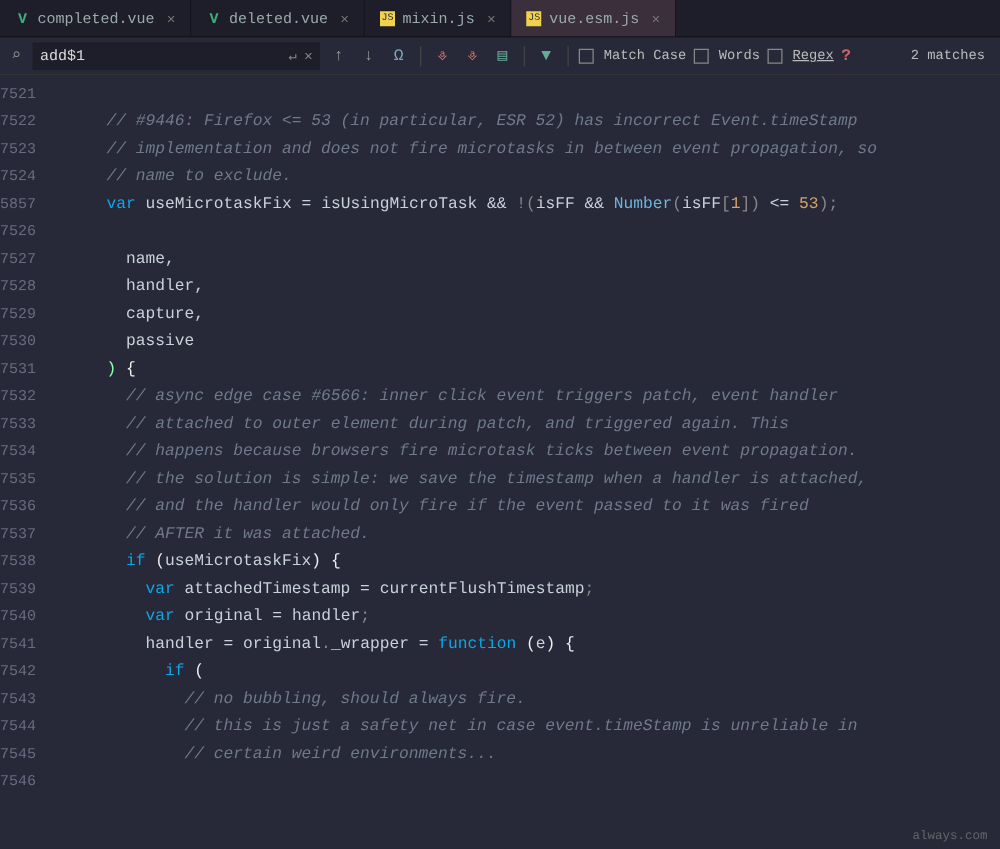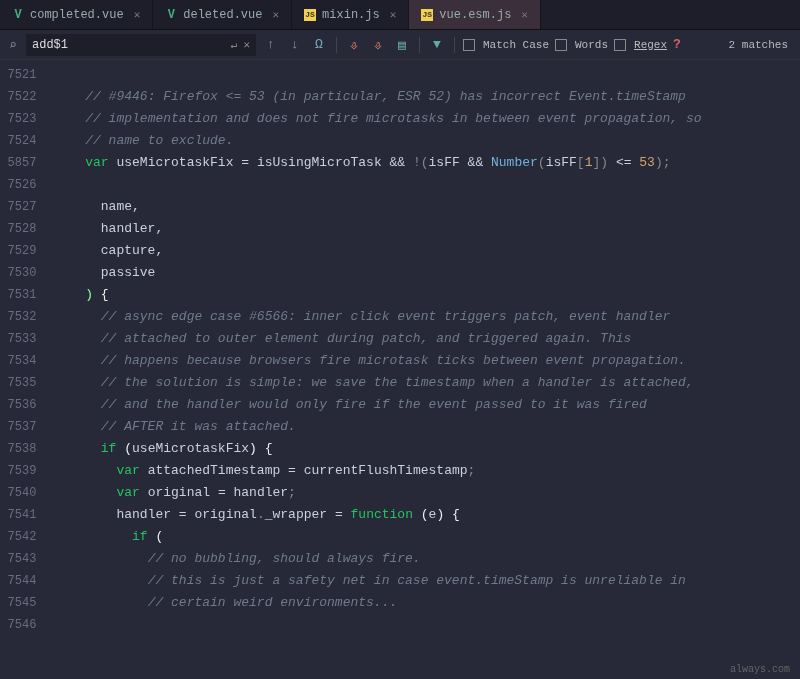--- a/index.html
+++ b/index.html
@@ -3,42 +3,42 @@
 <meta charset="utf-8">
 <style>
 *{margin:0;padding:0;box-sizing:border-box}
 body{width:800px;height:679px;background:#272838;font-family:Consolas,'Courier New',monospace;font-size:13px;color:#ccc;overflow:hidden;position:relative}
 .tabs{height:30px;display:flex;background:#1e1e2a;border-bottom:1px solid #111}
 .tab{display:flex;align-items:center;padding:0 12px;gap:6px;color:#9aa;font-size:12px;border-right:1px solid #151520;cursor:pointer}
 .tab.active{background:#3a2f3a}
 .tab .ti{width:12px;height:12px;display:flex;align-items:center;justify-content:center}
 .tab .tc{color:#777;font-size:11px;margin-left:4px}
 .i-vue{color:#3eaf7c;font-weight:bold}
-.i-js{background:#f1d14f;color:#333;font-size:8px;font-weight:bold;width:14px;height:12px;display:flex;align-items:center;justify-content:center}
+.i-js{background:#f1d14f;color:#333;font-size:8px;font-weight:normal;width:14px;height:12px;display:flex;align-items:center;justify-content:center}
 .findbar{height:30px;display:flex;align-items:center;padding:0 6px;gap:6px;background:#272838;border-bottom:1px solid #333}
 .fi{width:14px;text-align:center;color:#888}
 .fbox{display:flex;align-items:center;background:#1e1e2a;height:22px;padding:0 6px;gap:6px;flex:0 0 230px}
 .fbox input{background:transparent;border:none;outline:none;color:#ddd;font-family:inherit;font-size:12px;flex:1}
 .fbox .k{color:#888;font-size:11px}
 .ibtn{width:18px;height:18px;display:flex;align-items:center;justify-content:center;color:#999;cursor:pointer;font-size:13px}
 .ibtn.r{color:#d97a6a}
 .ibtn.g{color:#7ab}
 .ibtn.b{color:#6a9}
 .sep{width:1px;height:16px;background:#444;margin:0 2px}
 .chk{display:flex;align-items:center;gap:8px;color:#bbb;font-size:11px}
 .chk .box{width:12px;height:12px;border:1px solid #888}
 .q{color:#c66;font-weight:bold}
 .mc{color:#bbb;font-size:11px;margin-left:auto;margin-right:6px}
 .editor{display:flex;height:591px;position:relative}
-.gutter{width:54px;background:#272838;text-align:center;color:#6b6b80;padding-top:4px;font-size:12px;flex-shrink:0}
+.gutter{width:54px;background:#272838;text-align:left;color:#6b6b80;padding-top:4px;font-size:12px;flex-shrink:0}
 .gutter div{height:22px;line-height:22px;padding-right:10px}
 .code{flex:1;padding-top:4px;font-size:13px;overflow:hidden;position:relative}
 .ln{height:22px;line-height:22px;white-space:pre}
 .c{color:#6f7a8a;font-style:italic}
-.kw{color:#22c55e}
+.kw{color:#0ea5e9}
 .fn{color:#6fb4d8}
 .id{color:#c9d1d9}
 .op{color:#c9d1d9}
 .num{color:#d2a36a}
 .pn{color:#888}
 .pnb{color:#8fa}
 .pnc{color:#eee}
 .hl{background:#e6db3f;color:#222;padding:0 1px}
 .crumb{position:absolute;bottom:0;left:54px;right:0;height:22px;line-height:22px;background:rgba(30,30,42,.85);color:#888;padding-left:14px;font-size:12px}
 .wm{position:absolute;bottom:4px;right:10px;color:#666;font-size:10px}

